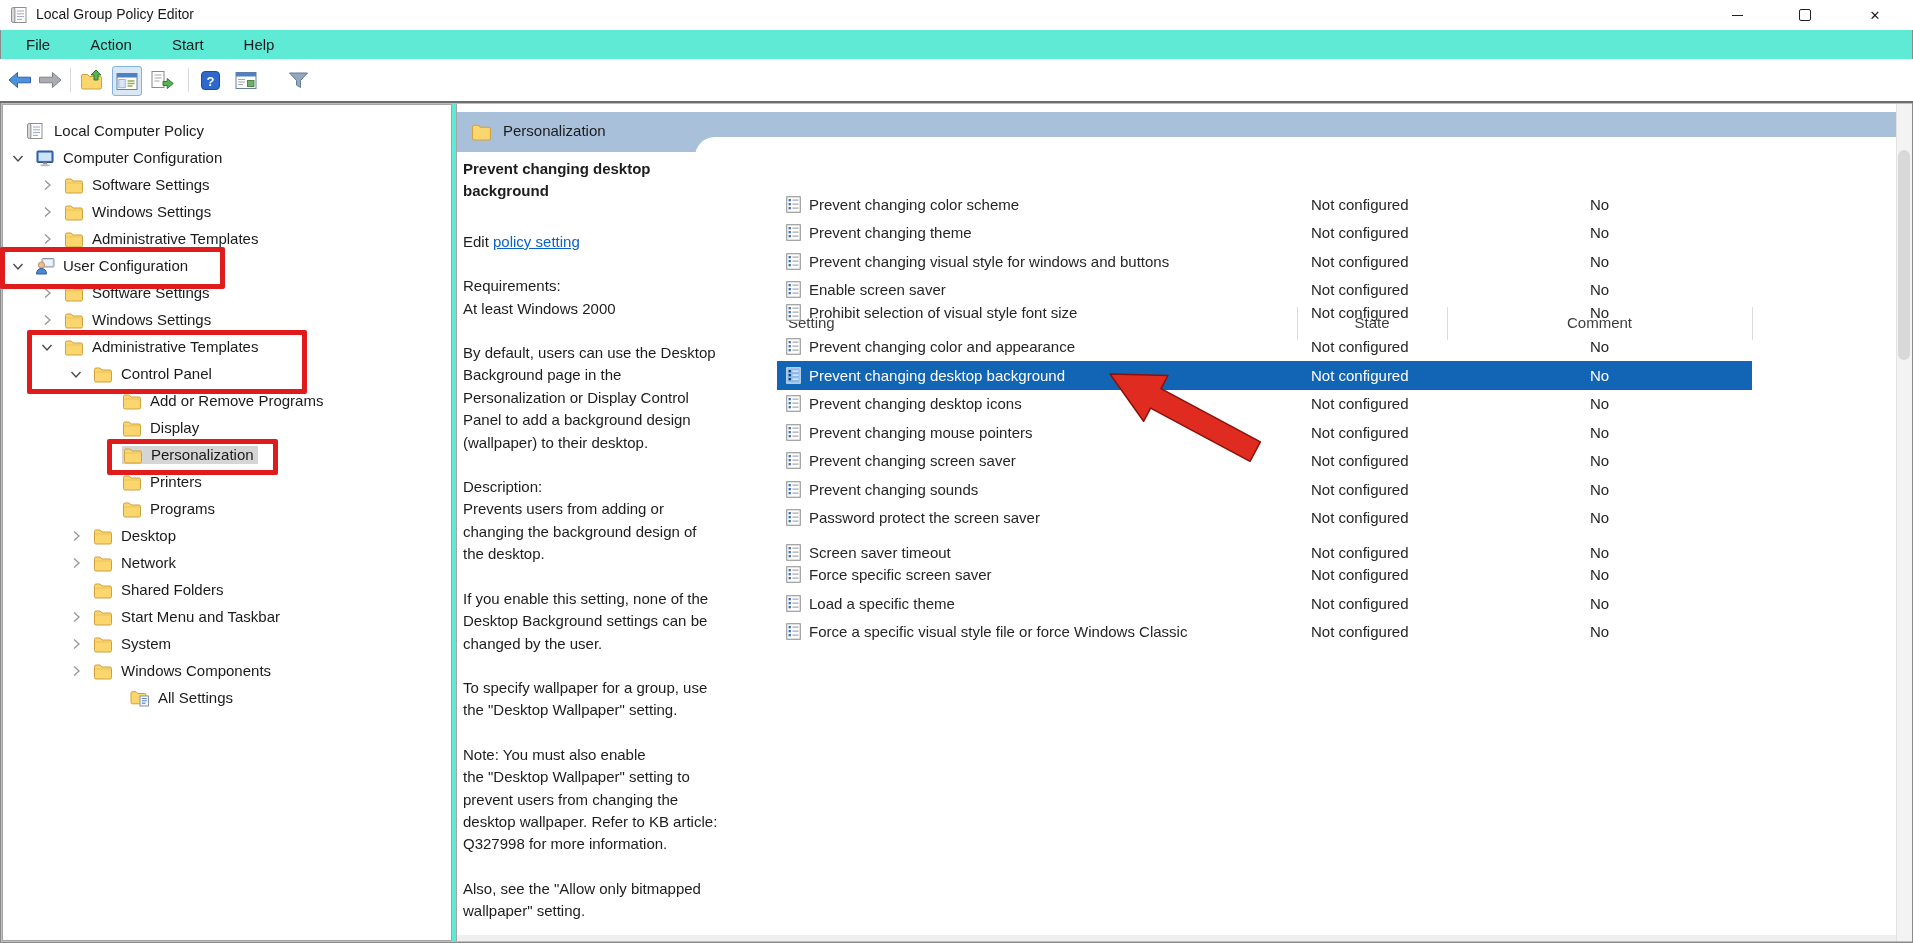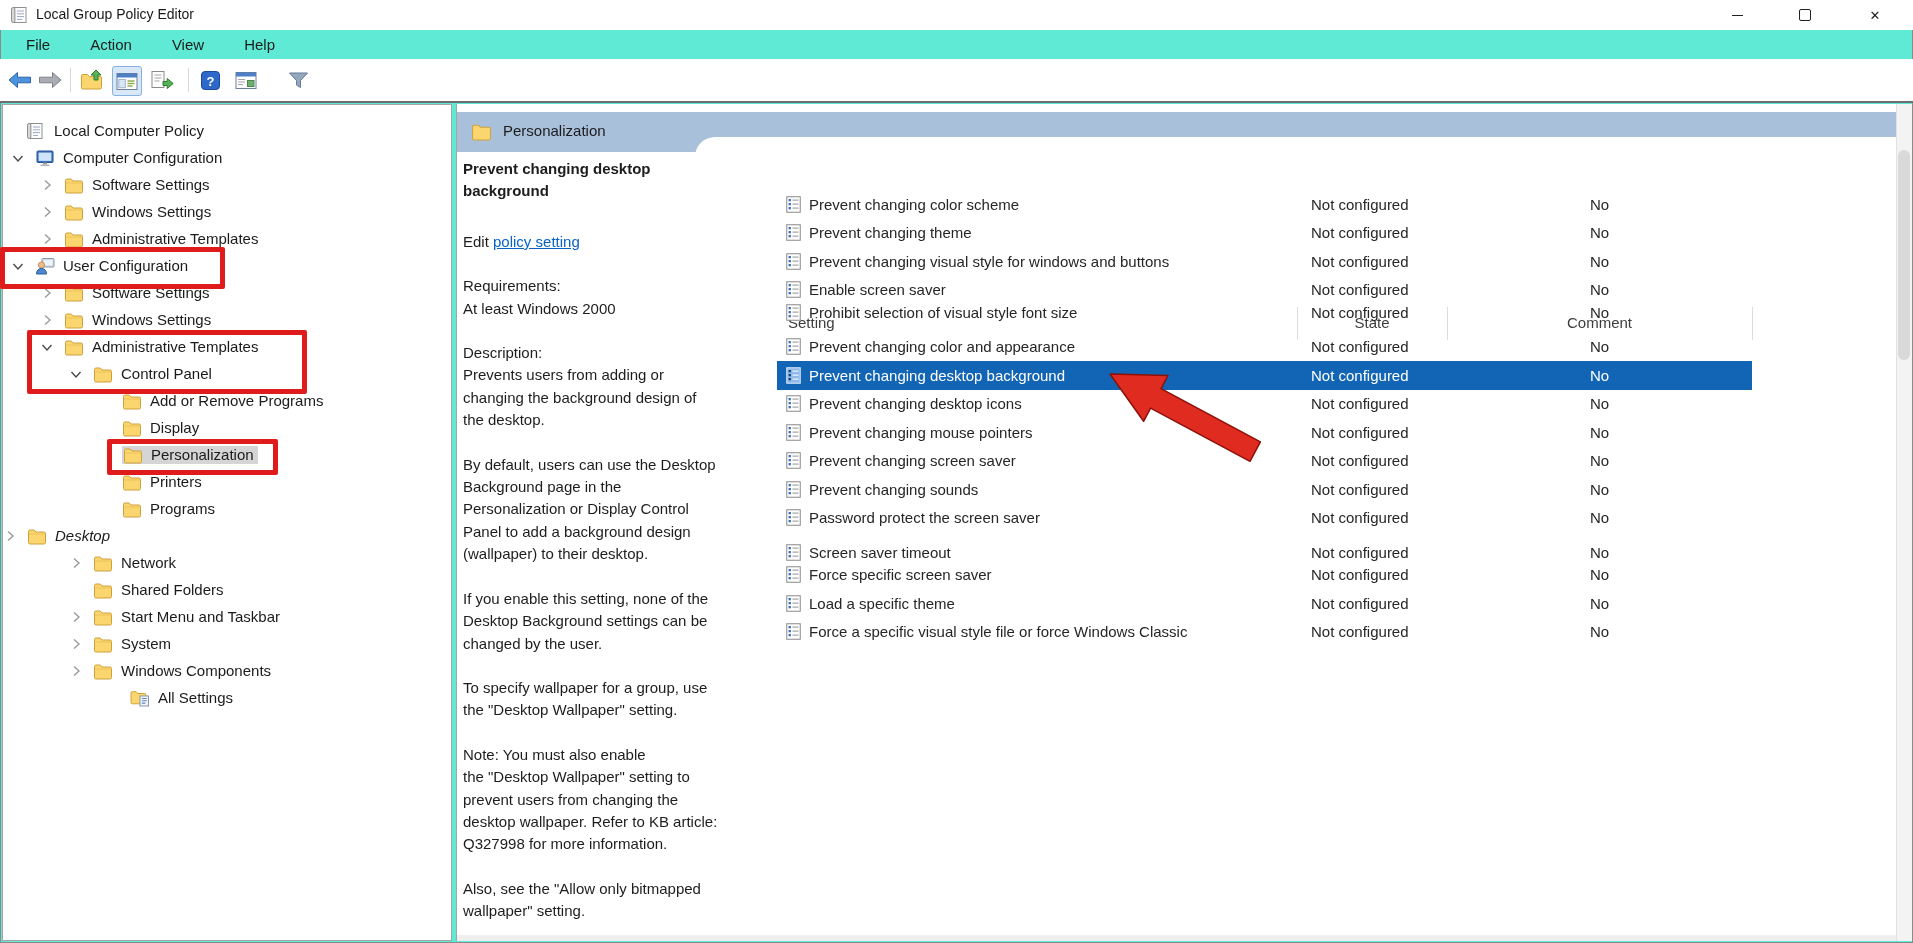--- a/index.html
+++ b/index.html
@@ -100,21 +100,21 @@
         <span class="glyph-max"></span>
       </div>
     <div class="winbtn close">
         <span class="glyph-close">✕</span>
       </div>
   </div>
 
   <div class="menubar" id="menubar">
       <span class="menuitem">File</span>
       <span class="menuitem">Action</span>
-      <span class="menuitem">View</span>
+      <span class="menuitem">Start</span>
       <span class="menuitem">Help</span>
     </div>
 
   <div class="toolbar">
     <div class="tbtn" style="left:6px">
       <svg width="26" height="20" viewBox="0 0 26 20">
           <path d="M10.5 2.5 L2 10 l8.5 7.5 v-4.7 h13 v-5.6 h-13 z" fill="#4e92dd" stroke="#2d62a8"></path>
         </svg>
     </div>
     <div class="tbtn" style="left:36px">
@@ -354,21 +354,21 @@
       <div class="trow" style="padding-left: 95px;">
         <span class="chev"></span>
         <span class="ticon">
           <svg width="20" height="18" viewBox="0 0 20 18">
             <path d="M1.5 4.5 a1.5 1.5 0 0 1 1.5 -1.5 h4.2 l1.8 2 h8 a1.5 1.5 0 0 1 1.5 1.5 v9 a1.5 1.5 0 0 1 -1.5 1.5 h-14 a1.5 1.5 0 0 1 -1.5 -1.5 z" fill="#fbd66f" stroke="#cfa13c"></path>
             <path d="M1.8 7 h16.4" stroke="#ecc35a" stroke-width="1"></path>
           </svg>
         </span>
         <span class="tlabel">Programs</span>
       </div>
-      <div class="trow" style=" font-style: italic;">
+      <div class="trow" style="padding-left: 66px;">
         <span class="chev">
           <svg width="16" height="16" viewBox="0 0 16 16">
             <path d="M6 3.5 L11 8 L6 12.5" fill="none" stroke="#9a9a9a" stroke-width="1.4"></path>
           </svg>
         </span>
         <span class="ticon">
           <svg width="20" height="18" viewBox="0 0 20 18">
             <path d="M1.5 4.5 a1.5 1.5 0 0 1 1.5 -1.5 h4.2 l1.8 2 h8 a1.5 1.5 0 0 1 1.5 1.5 v9 a1.5 1.5 0 0 1 -1.5 1.5 h-14 a1.5 1.5 0 0 1 -1.5 -1.5 z" fill="#fbd66f" stroke="#cfa13c"></path>
             <path d="M1.8 7 h16.4" stroke="#ecc35a" stroke-width="1"></path>
           </svg>
@@ -469,29 +469,29 @@
   </div>
   <div class="card"></div>
 
   <div class="details">
     <div class="dtitle">Prevent changing desktop
 background</div>
     <div class="editline"><span>Edit </span><a href="#">policy setting</a></div>
     <div id="details-paragraphs">
         <p>Requirements:
 At least Windows 2000</p>
-        <p>Description:
-Prevents users from adding or
-changing the background design of
-the desktop.</p>
         <p>By default, users can use the Desktop
 Background page in the
 Personalization or Display Control
 Panel to add a background design
 (wallpaper) to their desktop.</p>
+        <p>Description:
+Prevents users from adding or
+changing the background design of
+the desktop.</p>
         <p>If you enable this setting, none of the
 Desktop Background settings can be
 changed by the user.</p>
         <p>To specify wallpaper for a group, use
 the "Desktop Wallpaper" setting.</p>
         <p>Note: You must also enable
 the "Desktop Wallpaper" setting to
 prevent users from changing the
 desktop wallpaper. Refer to KB article:
 Q327998 for more information.</p>

